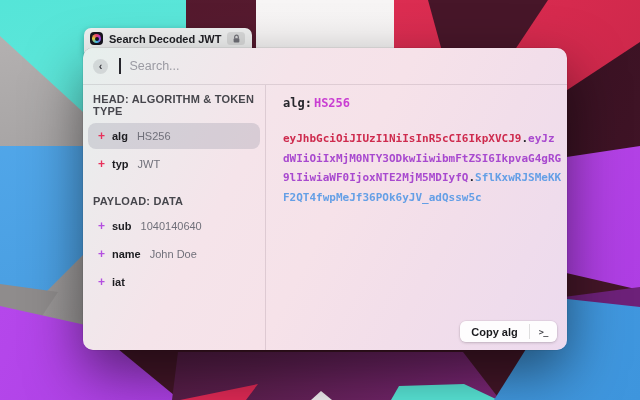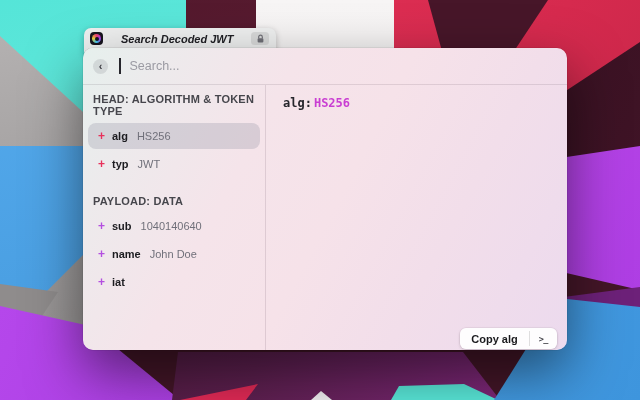--- a/index.html
+++ b/index.html
@@ -19,21 +19,21 @@
   .wp-plum{background:linear-gradient(100deg,#451832 0%,#5e2050 45%,#8f2b8f 100%);clip-path:polygon(178px 352px,463px 352px,500px 400px,172px 400px);}
   .wp-crimsontri{background:#e22a56;clip-path:polygon(180px 400px,258px 384px,246px 400px);}
   .wp-whitepeak{background:#f1eff1;clip-path:polygon(311px 400px,321px 391px,332px 400px);}
   .wp-cyanquad{background:#59e8d9;clip-path:polygon(391px 400px,399px 386px,464px 384px,498px 400px);}
   .wp-purpleright{background:linear-gradient(135deg,#cb5af2 0%,#b845e8 55%,#ab3ce2 100%);clip-path:polygon(546px 208px,560px 158px,640px 146px,640px 290px,562px 272px);}
   .wp-dkpurple{background:#6d2179;clip-path:polygon(556px 298px,640px 287px,640px 332px,566px 306px);}
   .wp-blueright{background:linear-gradient(120deg,#57aef0 0%,#479fe4 55%,#3e95dd 100%);clip-path:polygon(494px 400px,558px 298px,640px 307px,640px 400px);}
 
   
   .tab{position:absolute;left:84px;top:28px;height:26px;display:flex;align-items:flex-start;padding:4px 7px 0 6px;background:#eff0f0;border-radius:7px;box-shadow:0 2px 6px rgba(0,0,0,0.25);z-index:9;}
-  .tab-inner{display:flex;align-items:center;gap:18px;font-style:italic;}
+  .tab-inner{display:flex;align-items:center;gap:6px;}
   .jwt-icon{width:13px;height:13px;border-radius:4px;background:#18151f;display:flex;align-items:center;justify-content:center;}
   .jwt-ring{width:9px;height:9px;border-radius:50%;background:conic-gradient(#f43f6e,#a43ef0,#3ec8f0,#e8d03e,#f43f6e);position:relative;}
   .jwt-ring::after{content:"";position:absolute;left:2.5px;top:2.5px;width:4px;height:4px;border-radius:50%;background:#18151f;}
   .tab-label{font-size:11px;font-weight:700;color:#212126;white-space:nowrap;}
   .tab-badge{width:18px;height:13px;border-radius:3.5px;background:rgba(0,0,0,0.09);display:flex;align-items:center;justify-content:center;}
 
   
   .window{position:absolute;left:83px;top:48px;width:484px;height:302px;border-radius:10px;z-index:10;
     background:linear-gradient(118deg,#e6f0ed 0%,#edeaec 14%,#f5e4ea 34%,#f6e2e9 52%,#f2deea 72%,#ecdaee 100%);
     box-shadow:0 22px 55px rgba(0,0,0,0.5),0 0 0 0.5px rgba(0,0,0,0.12);overflow:hidden;}
@@ -62,21 +62,21 @@
   .field-line{font-size:12px;font-weight:700;color:#26262c;}
   .field-value{color:#c93ed2;margin-left:2px;}
   .desc{margin-top:4px;font-size:11px;color:#8d8d95;}
   .token{margin-top:19px;width:42ch;font-size:11px;font-weight:700;line-height:19.5px;word-break:break-all;}
   .tk-header{color:#ce2b4e;}
   .tk-dot{color:#26262c;}
   .tk-payload{color:#a849cf;}
   .tk-sig{color:#649fe6;}
 
   
-  .action-btn{position:absolute;right:10px;bottom:1px;height:21px;display:flex;align-items:stretch;background:rgba(255,255,255,0.93);border-radius:6px;box-shadow:0 1px 3px rgba(0,0,0,0.18),0 0 0 0.5px rgba(0,0,0,0.06);overflow:hidden;font-family:"Liberation Sans",sans-serif;}
+  .action-btn{position:absolute;right:10px;bottom:8px;height:21px;display:flex;align-items:stretch;background:rgba(255,255,255,0.93);border-radius:6px;box-shadow:0 1px 3px rgba(0,0,0,0.18),0 0 0 0.5px rgba(0,0,0,0.06);overflow:hidden;font-family:"Liberation Sans",sans-serif;}
   .action-label{display:flex;align-items:center;padding:0 11px;font-size:11px;font-weight:700;color:#1a1a1e;}
   .action-sep{width:1px;background:rgba(0,0,0,0.12);margin:3px 0;}
   .action-key{display:flex;align-items:center;padding:0 9px;font-size:8.5px;font-weight:700;color:#44444a;font-family:"DejaVu Sans Mono",monospace;letter-spacing:-0.5px;}
 </style>
 </head>
 <body>
 
 <div class="stage">
 
   <div class="wp wp-crimson"></div>
@@ -148,20 +148,23 @@
         <div class="row">
           <span class="plus payload">+</span>
           <span class="key">iat</span>
         </div>
       </div>
       <div class="vdiv"></div>
       <div class="detail">
         <div class="field-line">
           <span>alg:</span><span class="field-value">HS256</span>
         </div>
+        <div class="token">
+          <span class="tk-header">eyJhbGciOiJIUzI1NiIsInR5cCI6IkpXVCJ9</span><span class="tk-dot">.</span><span class="tk-payload">eyJzdWIiOiIxMjM0NTY3ODkwIiwibmFtZSI6IkpvaG4gRG9lIiwiaWF0IjoxNTE2MjM5MDIyfQ</span><span class="tk-dot">.</span><span class="tk-sig">SflKxwRJSMeKKF2QT4fwpMeJf36POk6yJV_adQssw5c</span>
+        </div>
         <div class="action-btn">
           <span class="action-label">Copy alg</span>
           <span class="action-sep"></span>
           <span class="action-key">&gt;_</span>
         </div>
       </div>
     </div>
   </div>
 </div>
 

